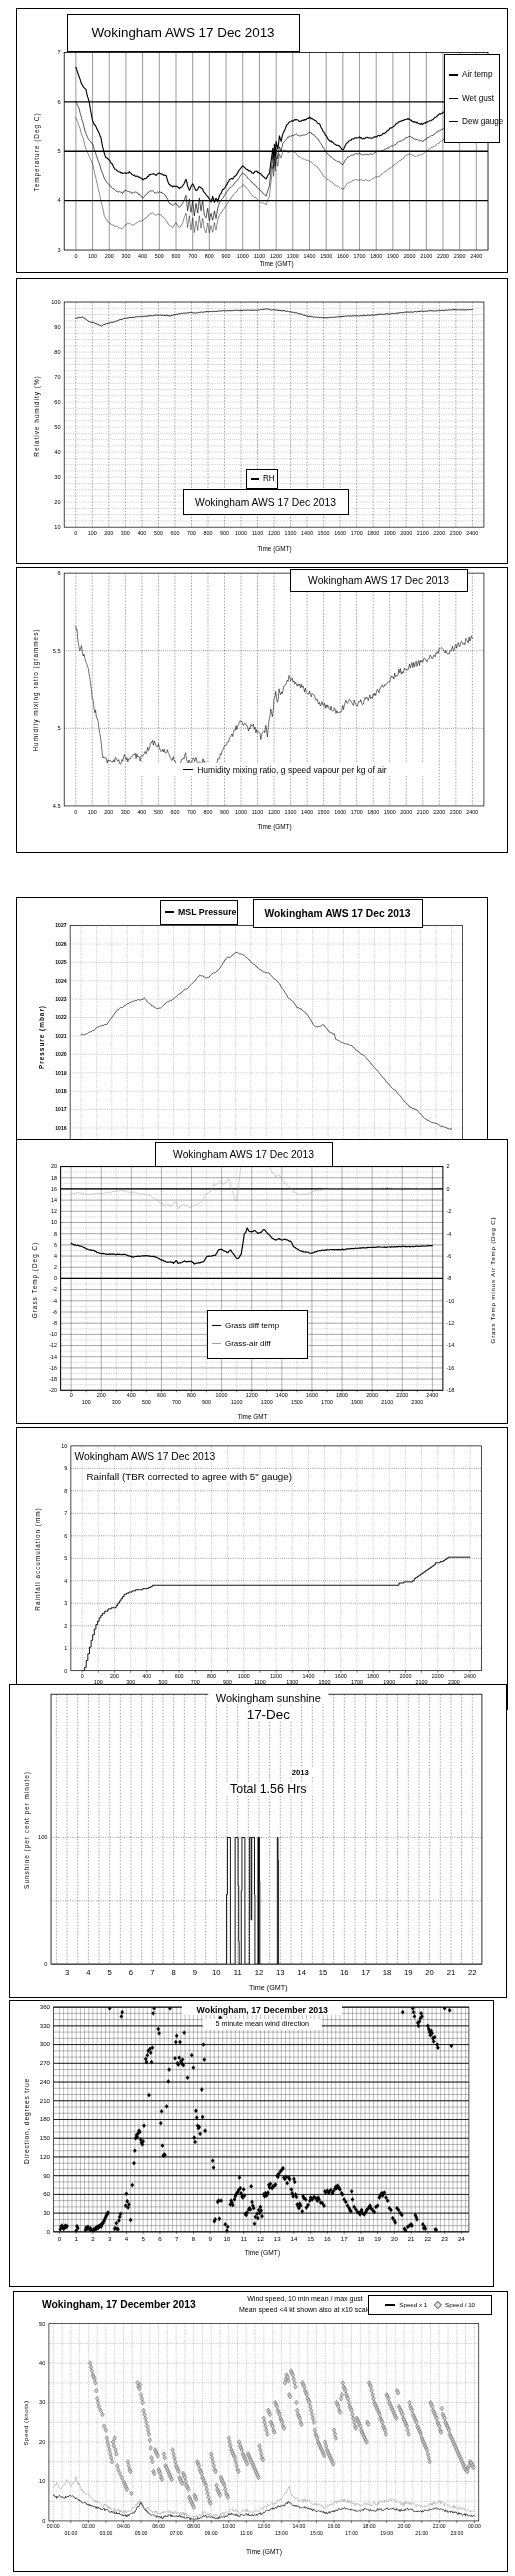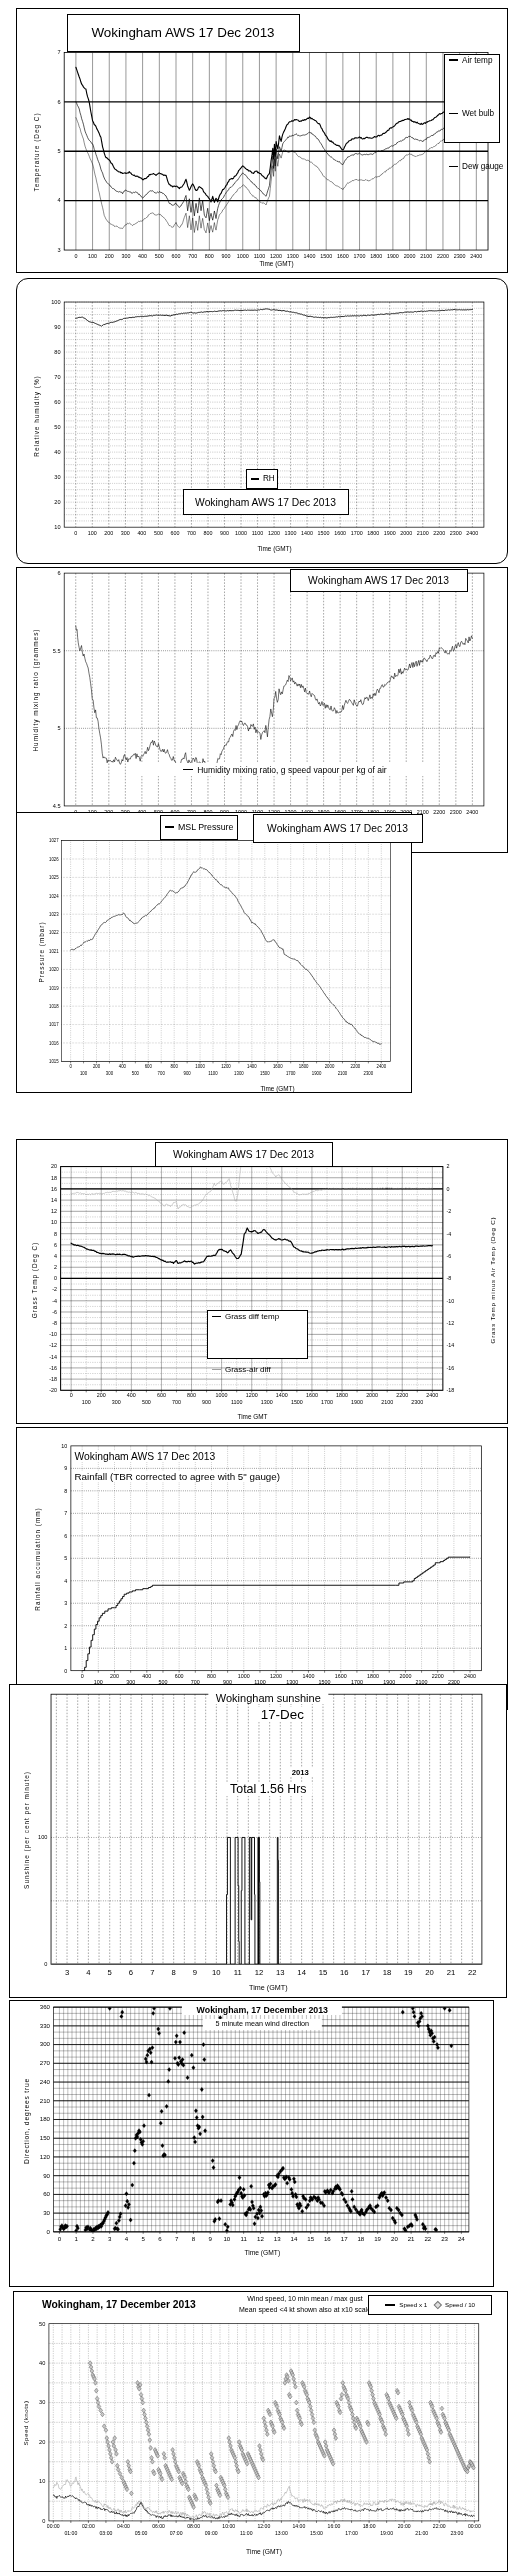--- a/index.html
+++ b/index.html
@@ -7,21 +7,21 @@
         font-family:"Liberation Sans","DejaVu Sans",sans-serif;color:#000;overflow:hidden;}
   .panel{position:absolute;background:#fff;border:1px solid #000;box-sizing:border-box;}
   .panel svg{position:absolute;left:0;top:0;width:100%;height:100%;}
   svg text{font-family:"Liberation Sans","DejaVu Sans",sans-serif;fill:#000;}
   .ov{position:absolute;white-space:nowrap;}
   .box{background:#fff;border:1px solid #000;display:flex;align-items:center;justify-content:center;box-sizing:border-box;}
   .wbg{background:#fff;}
   .ctr{transform:translateX(-50%);}
   .vlab{transform:translate(-50%,-50%) rotate(-90deg);letter-spacing:1px;font-size:6.4px;}
   .legend{background:#fff;border:0.8px solid #000;display:flex;flex-direction:column;
-          justify-content:space-evenly;box-sizing:border-box;padding:1px 4.1px;gap:44px;}
+          justify-content:space-evenly;box-sizing:border-box;padding:1px 4.1px;}
   .lrow{display:flex;align-items:center;gap:4.1px;}
   .dash{display:inline-block;flex:0 0 auto;}
   .dia{display:inline-block;width:3.6px;height:3.6px;border:0.8px solid #777;transform:rotate(45deg);background:#ddd;}
   
   .p1-title{left:50px;top:5.2px;width:233px;height:38px;font-size:13.4px;}
   .p1-legend{left:427px;top:45px;width:56px;height:89px;font-size:8.2px;}
   .p1-ylab{left:19.6px;top:143px;}
   .p1-xlab{left:260px;top:251px;font-size:6.4px;}
   
   .p2-legend{left:229px;top:190px;width:32px;height:19.6px;font-size:8.2px;border-width:0.8px;}
@@ -39,26 +39,26 @@
   .p4-ylab{left:24px;top:139px;}
   .p4-xlab{left:261px;top:272px;font-size:6.4px;}
   
   .p5-title{left:138px;top:1.5px;width:178px;height:25px;font-size:10.3px;}
   .p5-legend{left:190px;top:170px;width:101px;height:49px;font-size:8px;border-width:0.8px;}
   .p5-ylab{left:17.5px;top:140px;}
   .p5-y2lab{left:475px;top:140px;letter-spacing:0.8px;}
   .p5-xlab{left:236px;top:273px;font-size:6.4px;}
   
   .p6-t1{left:58px;top:23px;font-size:10.3px;}
-  .p6-t2{left:58px;top:43px;font-size:9.8px;}
+  .p6-t2{left:70px;top:43px;font-size:9.8px;}
   .p6-ylab{left:20.6px;top:131px;}
   .p6-xlab{left:260px;top:266px;font-size:6.4px;}
   
   .p7-t1{left:258px;top:7.2px;font-size:11px;padding:0 7.2px;}
-  .p7-t2{left:258px;top:21.6px;font-size:13.4px;padding:0 7.2px;margin-left:14px;}
+  .p7-t2{left:258px;top:21.6px;font-size:13.4px;padding:0 7.2px;}
   .p7-t3{left:258px;top:83px;font-size:7.7px;font-weight:bold;padding:0 5.2px;margin-left:32px;}
   .p7-t4{left:258px;top:97px;font-size:12.4px;padding:0 6.2px;}
   .p7-ylab{left:15.5px;top:145px;}
   .p7-xlab{left:258px;top:298px;font-size:7.2px;}
   
   .p8-t1{left:252px;top:4.1px;font-size:8.8px;font-weight:bold;padding:0 14.4px;}
   .p8-t2{left:252px;top:17.5px;font-size:7.2px;padding:0 12.4px 2.1px 12.4px;}
   .p8-ylab{left:15.5px;top:120px;letter-spacing:0.8px;font-size:6.7px;}
   .p8-xlab{left:252px;top:248px;font-size:6.7px;}
   
@@ -151,32 +151,32 @@
         </g>
       </svg>
     <div class="ov box p1-title">Wokingham AWS 17 Dec 2013</div>
     <div class="ov legend p1-legend">
       <div class="lrow">
           <span class="dash" style="width:9.3px;height:2.1px;background:#000;"></span>
           <span>Air temp</span>
         </div>
       <div class="lrow">
           <span class="dash" style="width:9.3px;height:1.3px;background:#000;"></span>
-          <span>Wet bulb</span>
+          <span>Wet gust</span>
         </div>
       <div class="lrow">
           <span class="dash" style="width:9.3px;height:0.8px;background:#000;"></span>
           <span>Dew gauge</span>
         </div>
     </div>
     <div class="ov vlab p1-ylab">Temperature (Deg C)</div>
     <div class="ov ctr p1-xlab">Time (GMT)</div>
   </section>
 
-  <section class="panel" id="panel2" style="left:15.5px;top:278px;width:492px;height:286px;border-radius:12px;">
+  <section class="panel" id="panel2" style="left:15.5px;top:278px;width:492px;height:286px;">
     <svg id="svg2" viewBox="0 0 955 555" preserveAspectRatio="none">
         <defs>
           <clipPath id="cp1">
             <rect x="92" y="45" width="818" height="440"></rect>
           </clipPath>
         </defs>
         <line x1="114.5" y1="45.0" x2="114.5" y2="485.0" stroke="#000" stroke-width="0.7" stroke-dasharray="3,3"></line>
         <line x1="146.7" y1="45.0" x2="146.7" y2="485.0" stroke="#000" stroke-width="0.7" stroke-dasharray="3,3"></line>
         <line x1="179.0" y1="45.0" x2="179.0" y2="485.0" stroke="#000" stroke-width="0.7" stroke-dasharray="3,3"></line>
         <line x1="211.2" y1="45.0" x2="211.2" y2="485.0" stroke="#000" stroke-width="0.7" stroke-dasharray="3,3"></line>
@@ -358,21 +358,21 @@
       </svg>
     <div class="ov box p3-title">Wokingham AWS 17 Dec 2013</div>
     <div class="ov p3-legend">
       <span class="dash" style="width:9.3px;height:1.5px;background:#000;"></span>
       <span>Humidity mixing ratio, g speed vapour per kg of air</span>
     </div>
     <div class="ov vlab p3-ylab">Humidity mixing ratio (grammes)</div>
     <div class="ov ctr p3-xlab">Time (GMT)</div>
   </section>
 
-  <section class="panel" id="panel4" style="left:15.5px;top:812px;width:396px;height:281px;">
+  <section class="panel" id="panel4" style="left:15.5px;top:897px;width:472px;height:281px;font-weight:bold;">
     <svg id="svg4" viewBox="0 0 955 546" preserveAspectRatio="none">
         <defs>
           <clipPath id="cp3">
             <rect x="108" y="54" width="797" height="432"></rect>
           </clipPath>
         </defs>
         <line x1="130.0" y1="54.0" x2="130.0" y2="486.0" stroke="#000" stroke-width="0.7" stroke-dasharray="1,2.6"></line>
         <line x1="161.3" y1="54.0" x2="161.3" y2="486.0" stroke="#000" stroke-width="0.7" stroke-dasharray="1,2.6"></line>
         <line x1="192.7" y1="54.0" x2="192.7" y2="486.0" stroke="#000" stroke-width="0.7" stroke-dasharray="1,2.6"></line>
         <line x1="224.1" y1="54.0" x2="224.1" y2="486.0" stroke="#000" stroke-width="0.7" stroke-dasharray="1,2.6"></line>

